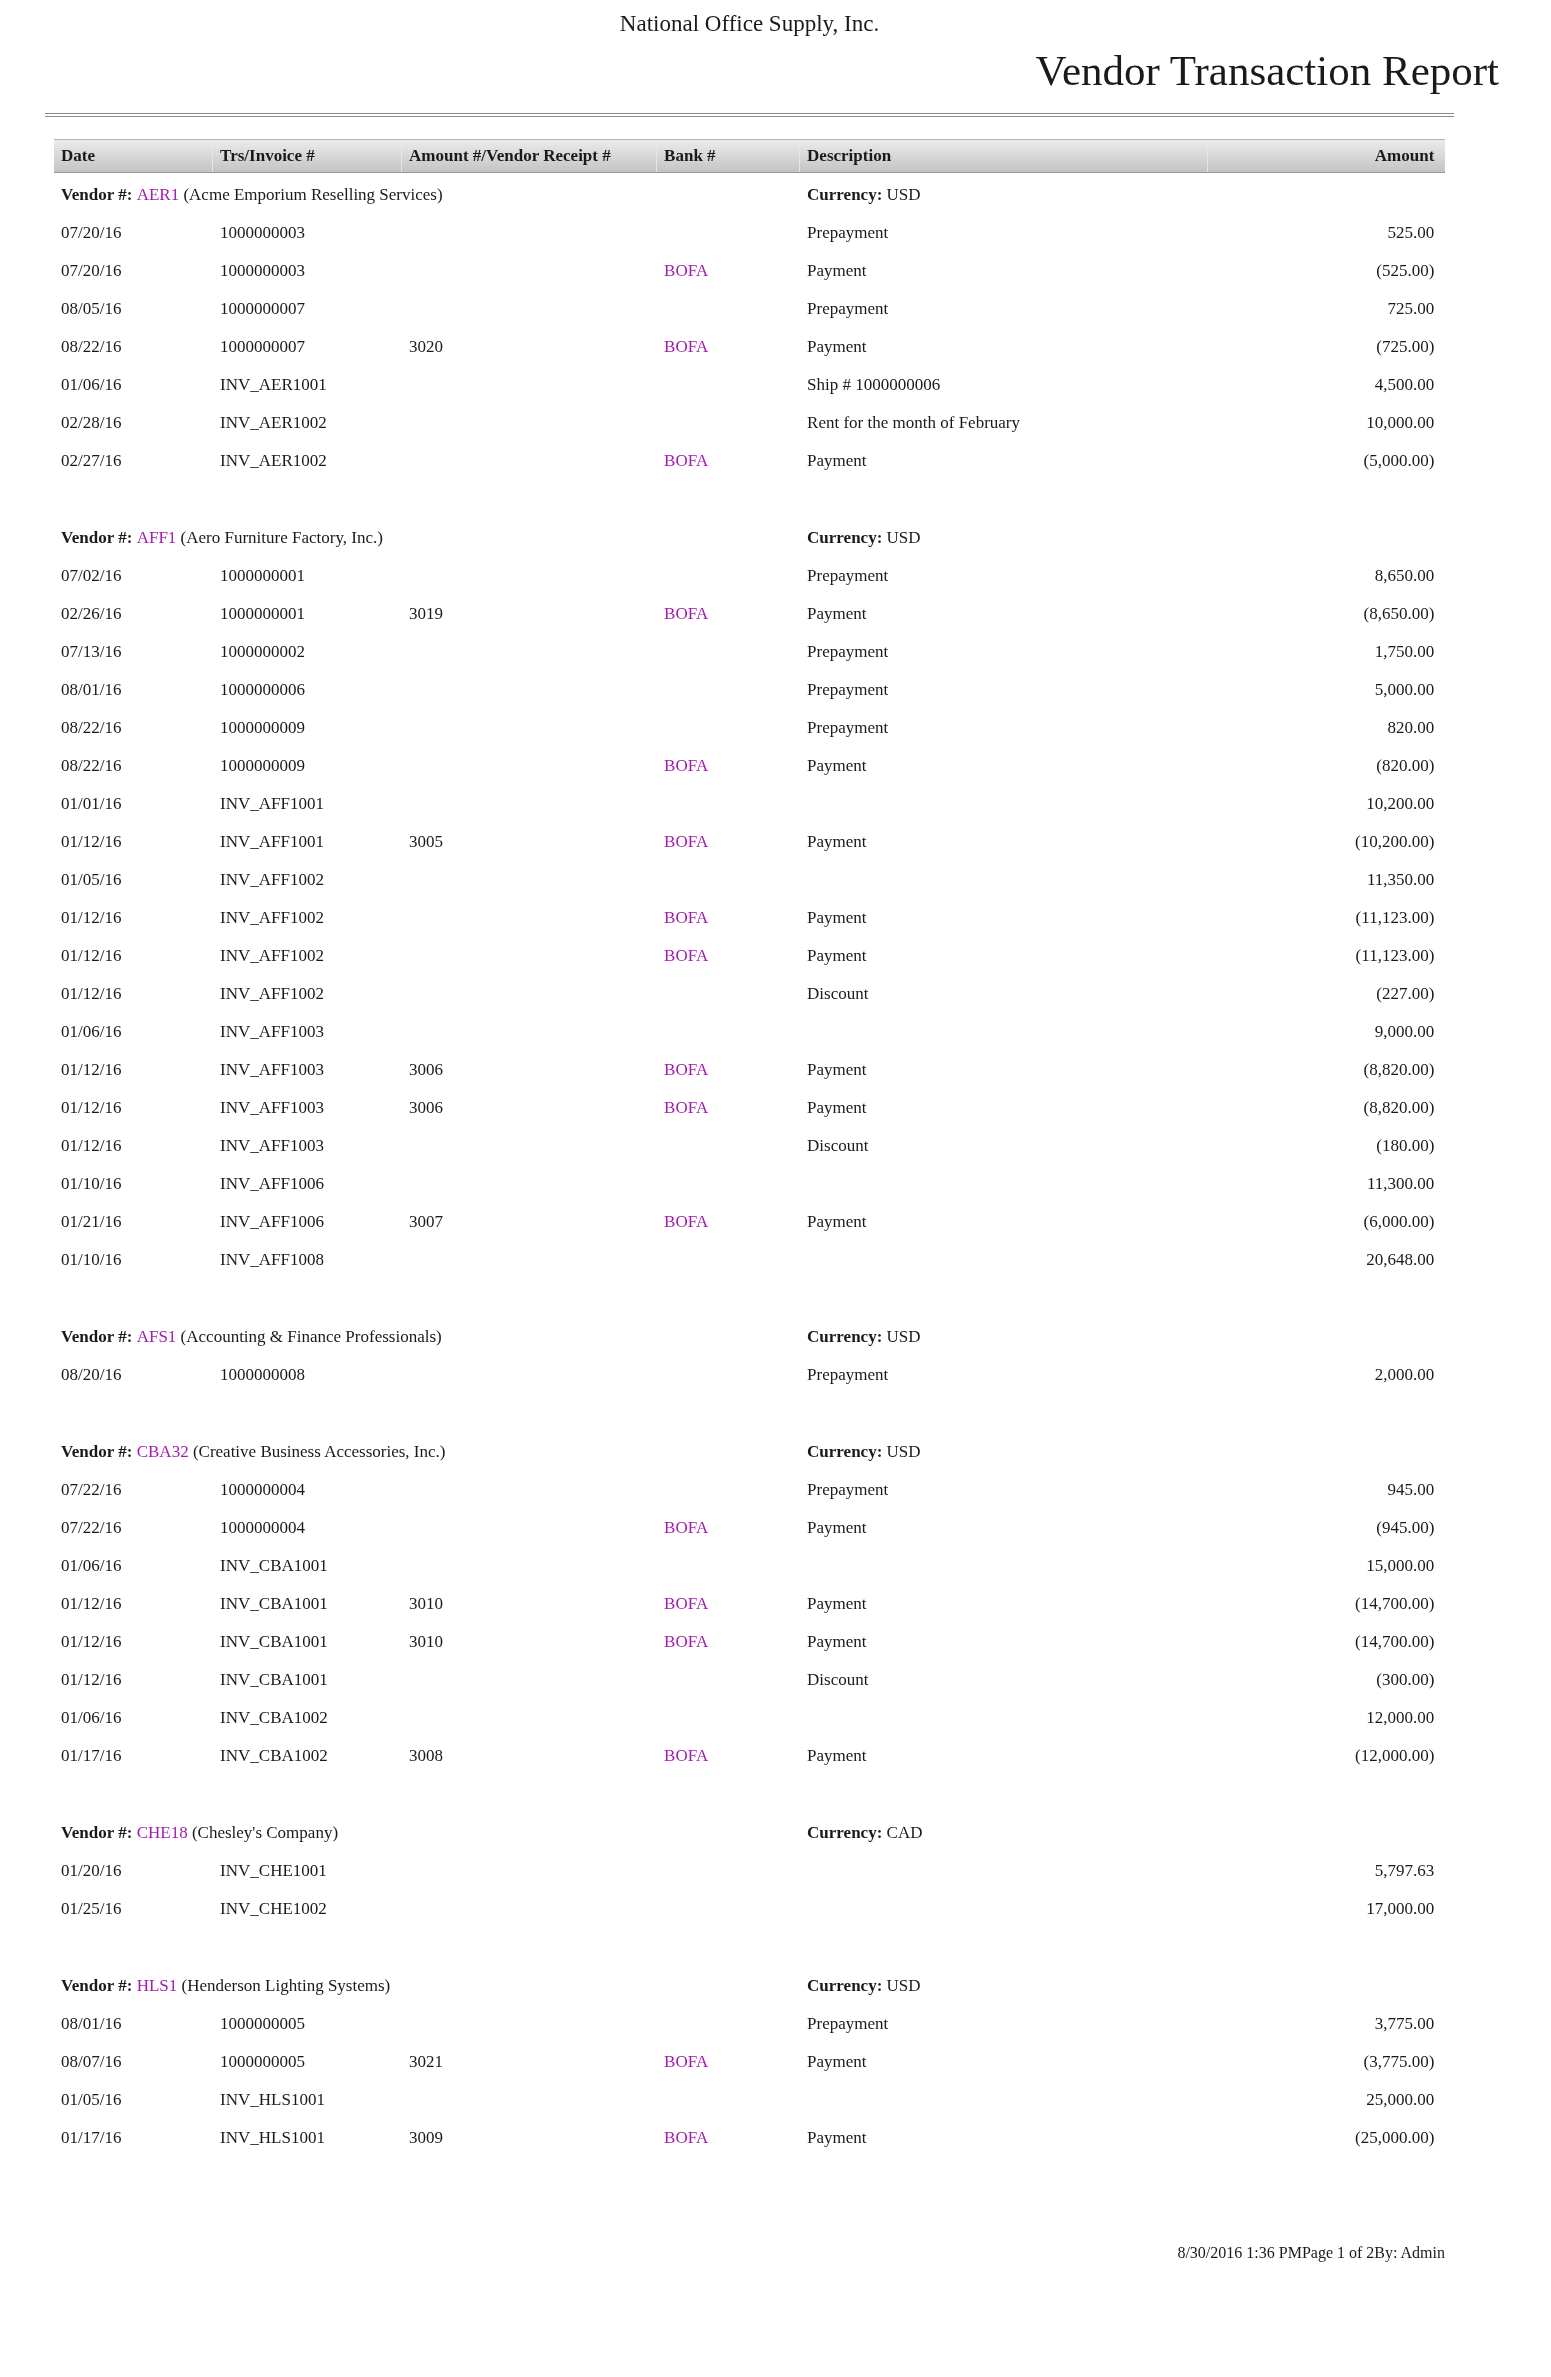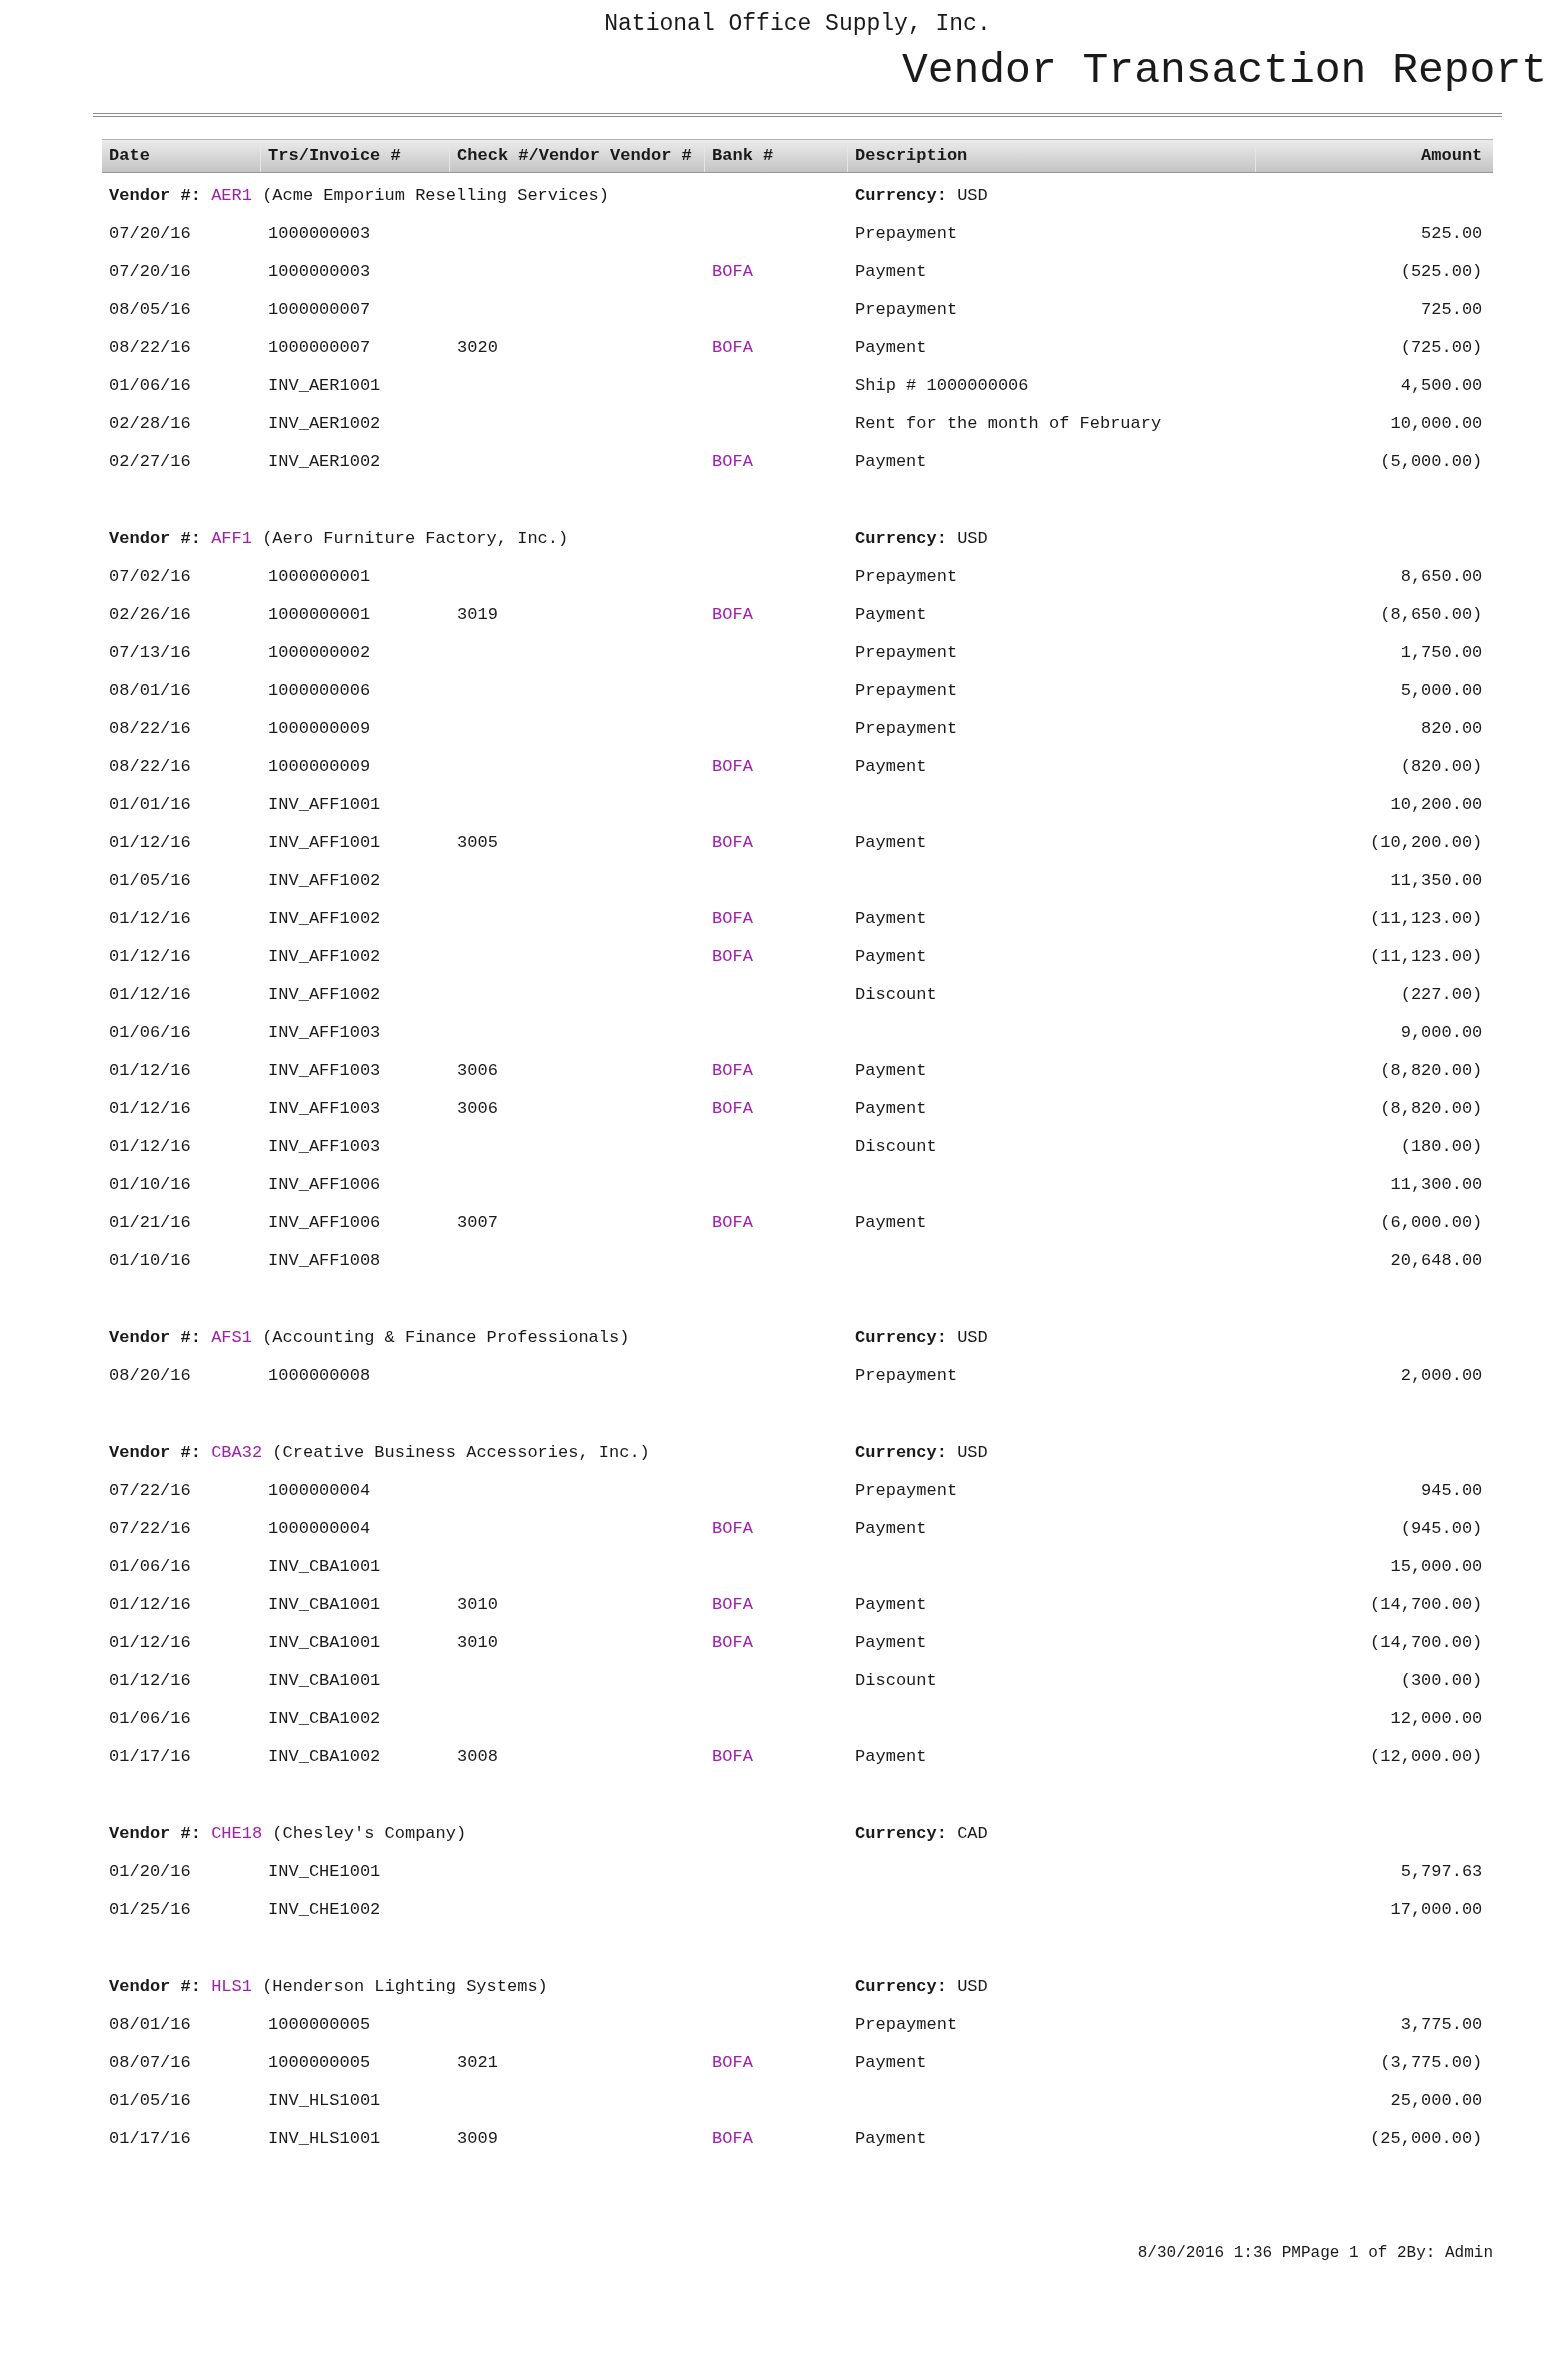--- a/index.html
+++ b/index.html
@@ -1,24 +1,23 @@
 <!DOCTYPE html>
 <html style="font-size:14.3px"><head>
 <meta charset="utf-8">
 <style>
   html,body{margin:0;padding:0;background:#ffffff;}
   .page{
     position:relative;
     width:1499px;
     height:2377px;
     background:#ffffff;
-    font-family:Liberation Mono, monospace;
+    font-family:Liberation Serif, serif;
     color:#1a1a1a;
     overflow:hidden;
-    margin-left:48px;
   }
   .company{
     text-align:center;
     padding-top:10.7px;
     font-size:23px;
   }
   .title{
     text-align:right;
     font-size:43px;
     margin-top:9px;
@@ -96,21 +95,21 @@
 <div class="page">
 
   <div class="company">National Office Supply, Inc.</div>
   <div class="title">Vendor Transaction Report</div>
   <div class="rule"></div>
 
   <div class="table">
     <div class="grid thead">
       <div>Date</div>
       <div>Trs/Invoice #</div>
-      <div>Check #/Vendor Vendor #</div>
+      <div>Amount #/Vendor Receipt #</div>
       <div>Bank #</div>
       <div>Description</div>
       <div class="amount">Amount</div>
     </div>
     <div id="table-body">
         <div class="vendor-section">
           <div class="grid row vendor-head">
             <div class="cell span-left"><span class="bold">Vendor #: </span><span class="link">AER1</span><span> (Acme Emporium Reselling Services)</span></div>
             <div class="cell"><span class="bold">Currency: </span><span>USD</span></div>
             <div class="cell amount"></div>

